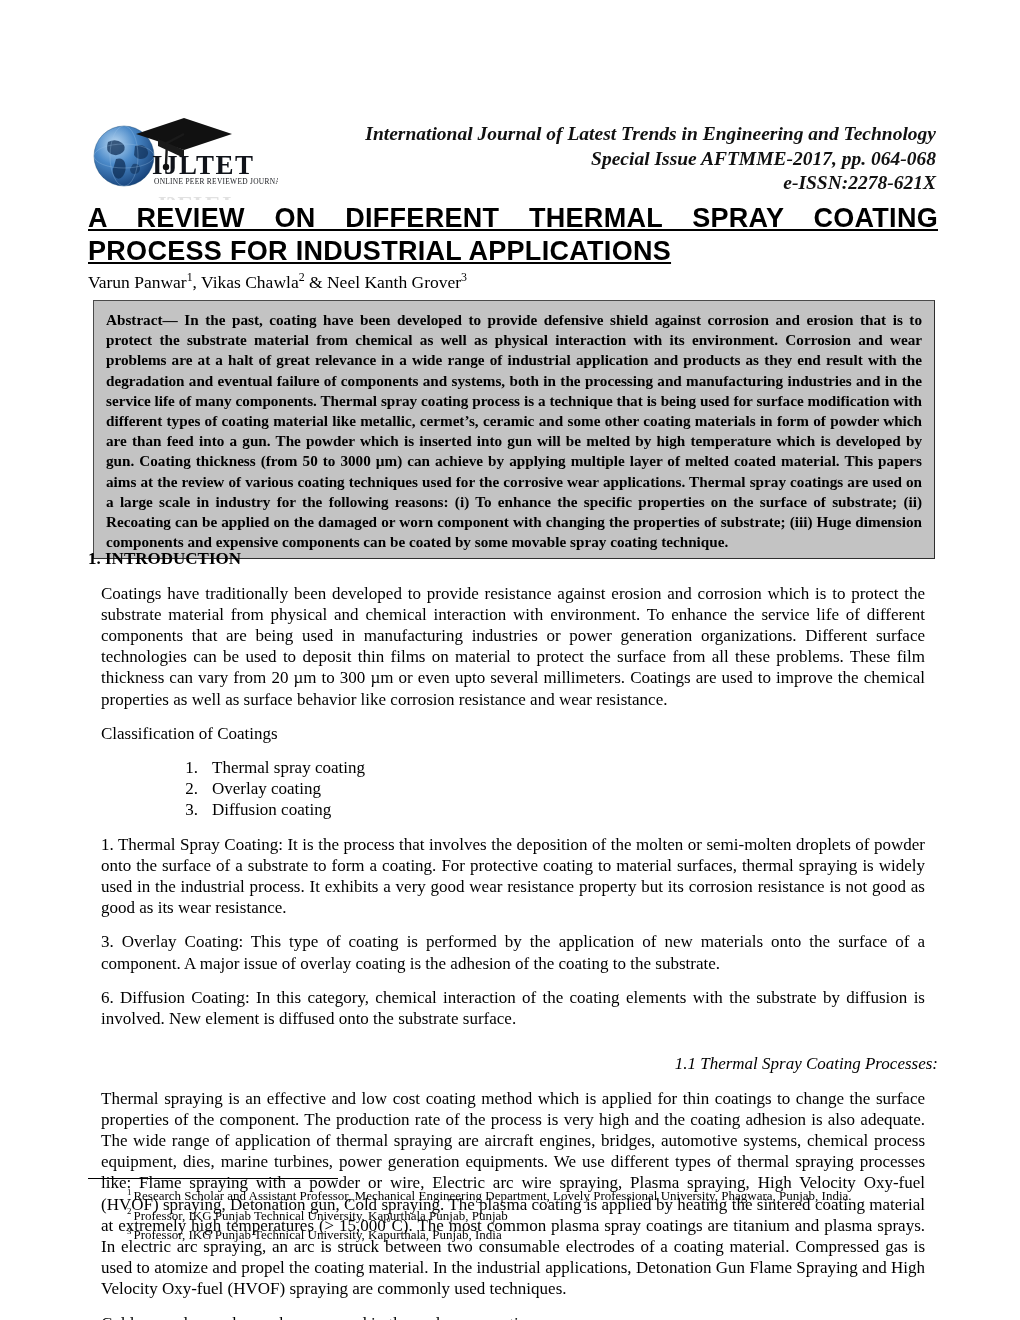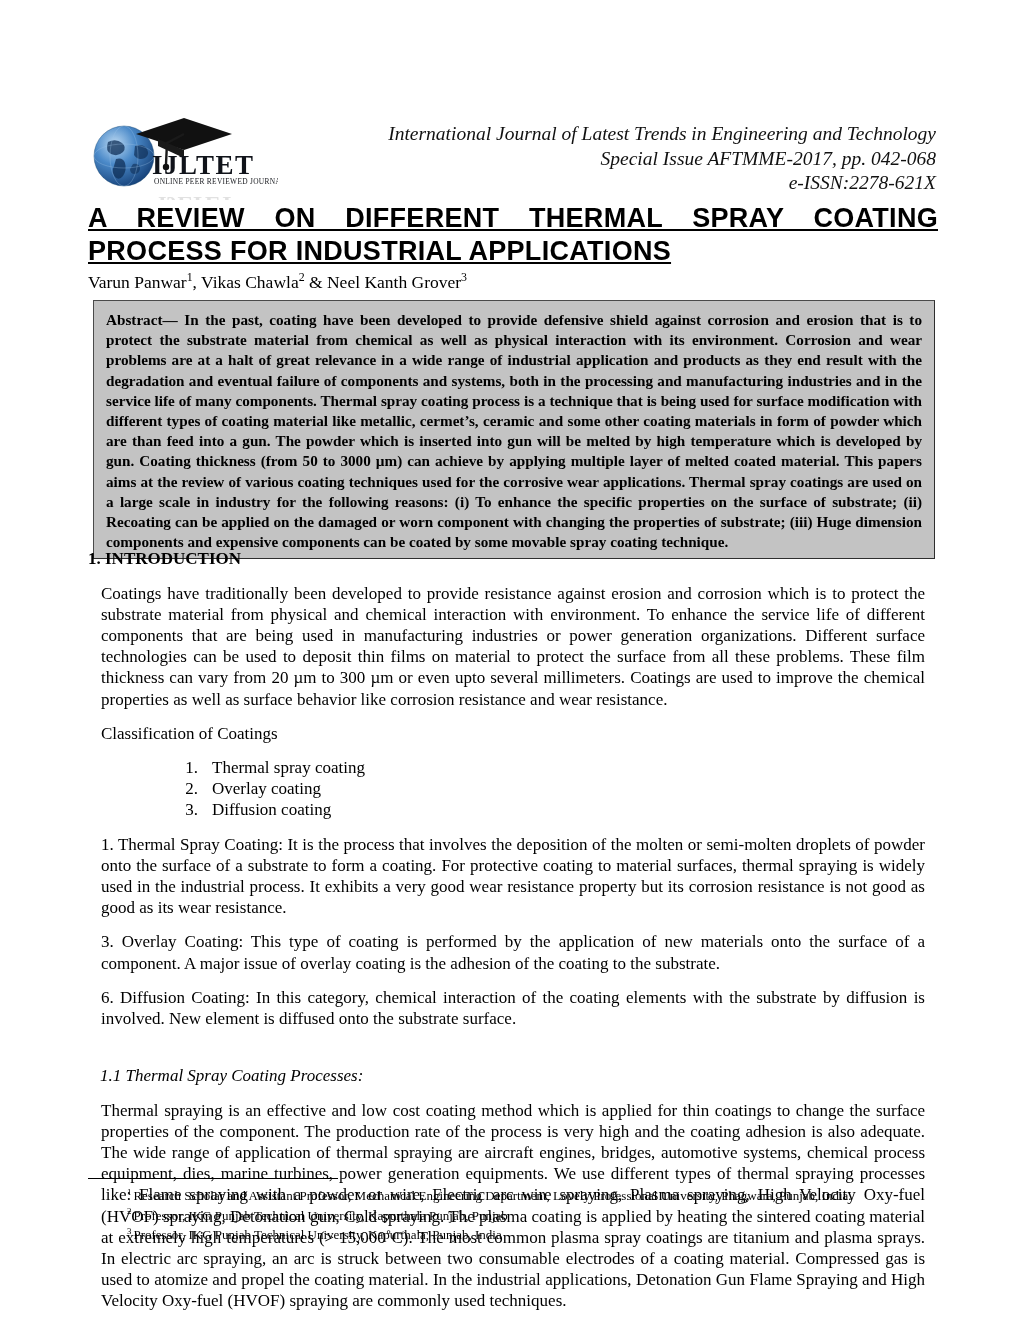--- a/index.html
+++ b/index.html
@@ -49,21 +49,21 @@
   .journal-lines {
     text-align: right;
     font-family: "Liberation Serif", serif;
     font-style: italic;
     font-size: 19.5px;
     line-height: 24.5px;
     color: #111111;
     padding-top: 10px;
     flex: 1 1 auto;
   }
-  .journal-lines div { white-space: nowrap; }
+  .journal-lines div { white-space: nowrap; font-weight: bold; }
 
   
   .paper-title {
     position: absolute;
     left: 88px;
     top: 202px;
     width: 850px;
     font-family: "Liberation Sans", sans-serif;
     font-weight: bold;
     font-size: 27px;
@@ -133,22 +133,23 @@
   .para {
     margin: 13px;
     text-align: justify;
     text-indent: 0;
   }
   .para.left {
     text-align: left;
   }
   .subsec-head {
     font-style: italic;
-    margin: 12px;
+    margin: 0;
     line-height: 21.5px;
+    text-align: right;
   }
   .spacer-sm { height: 11px; }
 
   ol.class-list {
     margin: 0;
     padding-left: 0;
     list-style: none;
   }
   ol.class-list li {
     margin: 0;
@@ -233,21 +234,21 @@
         <text x="64" y="62" font-family="Liberation Serif, serif" font-size="27" font-weight="bold" fill="#10131a" letter-spacing="1.5">IJLTET</text>
 
         <text x="66" y="72" font-family="Liberation Serif, serif" font-size="7.4" fill="#16181d" letter-spacing="0.3">ONLINE PEER REVIEWED JOURNAL</text>
 
         <text x="70" y="85" font-family="Liberation Serif, serif" font-size="22" font-weight="bold" fill="#c9c9c9" opacity="0.55" transform="scale(1,-1) translate(0,-170)">IJLTET</text>
       </svg>
     </div>
 
     <div class="journal-lines">
       <div>International Journal of Latest Trends in Engineering and Technology</div>
-      <div>Special Issue AFTMME-2017, pp. 042-068</div>
+      <div>Special Issue AFTMME-2017, pp. 064-068</div>
       <div>e-ISSN:2278-621X</div>
     </div>
   </div>
 
   <div class="paper-title">
     <div>A REVIEW ON DIFFERENT THERMAL SPRAY COATING</div>
     <div class="last-line">PROCESS FOR INDUSTRIAL APPLICATIONS</div>
   </div>
 
   <div class="authors">

